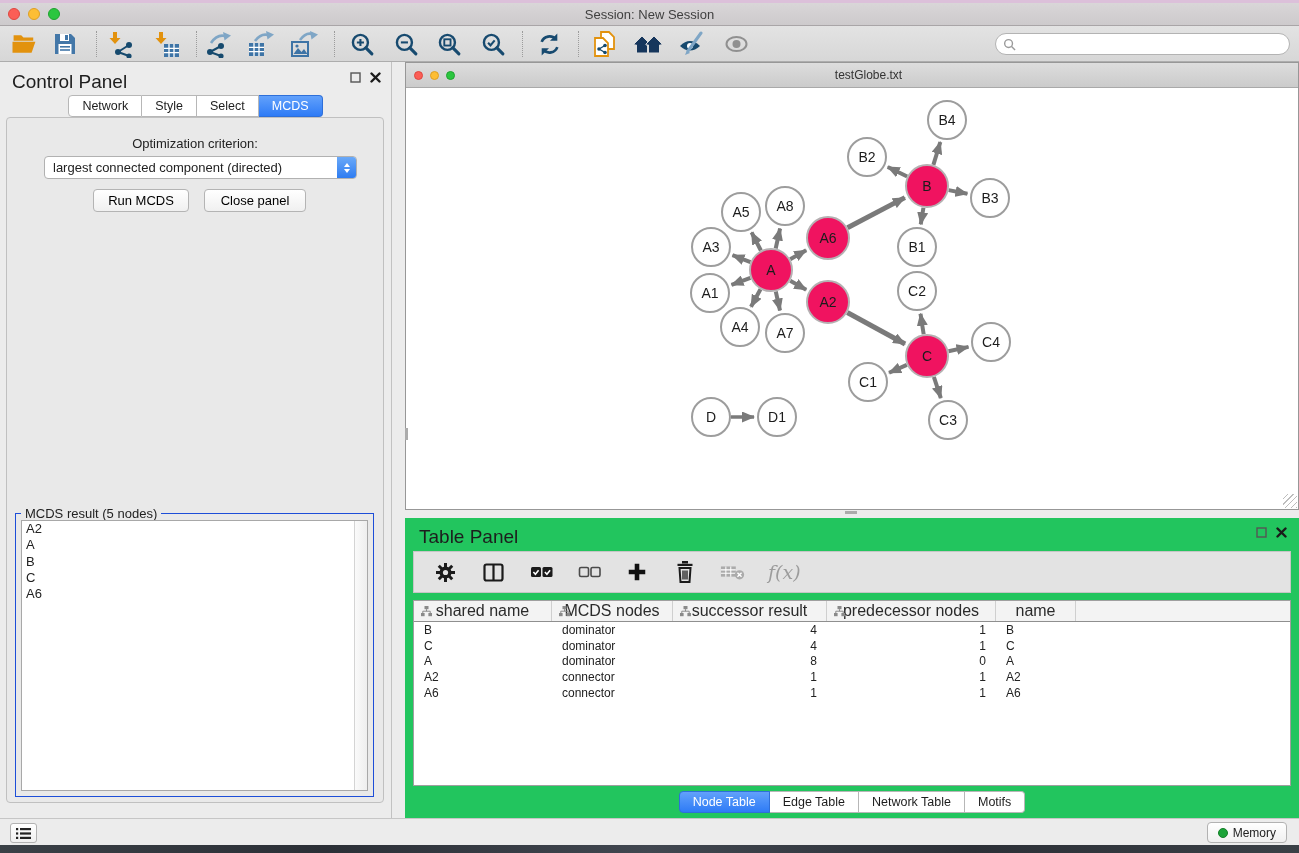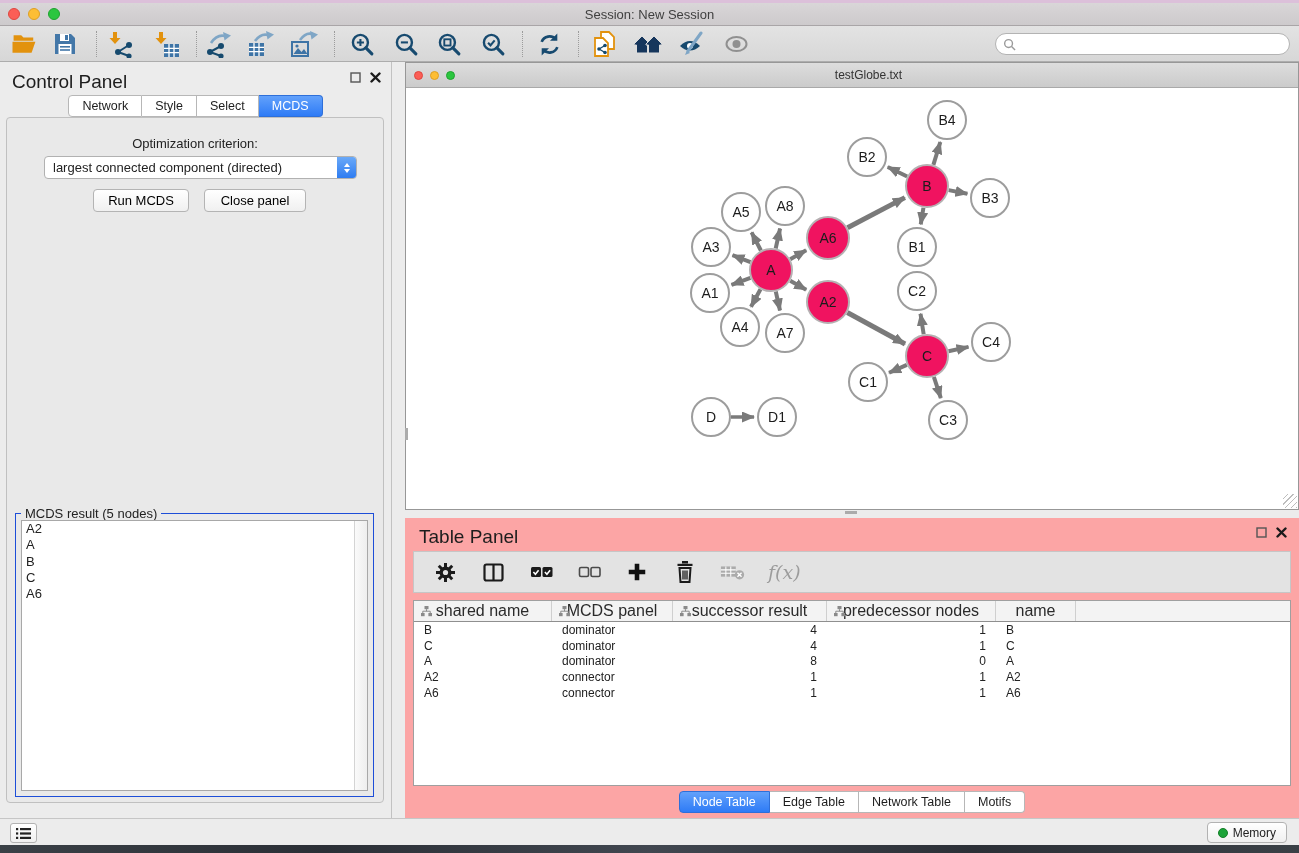--- a/index.html
+++ b/index.html
@@ -80,21 +80,21 @@
   .traffic.small { width:9px; height:9px; }
   .net-titlebar .title { position:absolute; left:0; right:0; text-align:center;
     font-size:12px; color:#333;padding-left:33px; }
   .net-canvas { position:absolute; left:0; top:25px; width:892px; height:421px; }
   .resize-grip { position:absolute; right:1px; bottom:1px; width:14px; height:14px;
     background:repeating-linear-gradient(135deg, transparent 0 3px, #bdbdbd 3px 4px); }
   .scrollmark-v { left:405px; top:428px; width:3px; height:12px; background:#ababab; }
   .scrollmark-h { left:845px; top:511px; width:12px; height:3px; background:#ababab; }
 
   
-  .table-panel { left:405px; top:518px; width:894px; height:300px; background:#fca5a5; }
+  .table-panel { left:405px; top:518px; width:894px; height:300px; background:#22c55e; }
   .tp-toolbar { position:absolute; left:8px; right:8px; top:33px; height:42px;
     background:#e3e3e3; border:1px solid #c6c6c6; display:flex; align-items:center;
     gap:22px; padding-left:18px; }
   .tp-tool { display:flex; align-items:center; justify-content:center; width:26px; height:26px; }
   .fx { font-family:"DejaVu Serif", serif; font-style:italic; font-size:19px; color:#9c9c9c; }
   .data-table { position:absolute; left:8px; right:8px; top:82px; bottom:32px;
     background:#fff; border:1px solid #9f9f9f; overflow:hidden; }
   .tab-header { display:flex; height:21px; background:#f3f3f3; border-bottom:1px solid #8f8f8f;
     font-size:16px; color:#2b2b2b; }
   .th-cell { position:relative; display:flex; align-items:center; justify-content:center;
@@ -521,21 +521,21 @@
           </svg>
           <span>shared name</span>
         </div>
         <div class="th-cell" style="width: 121px;">
           <svg class="colicon" width="11" height="11" viewBox="0 0 11 11">
             <rect x="3.5" y="0" width="4" height="3.2" fill="#8a8a8a"></rect>
             <rect x="0" y="7" width="3.6" height="3.2" fill="#8a8a8a"></rect>
             <rect x="7.4" y="7" width="3.6" height="3.2" fill="#8a8a8a"></rect>
             <path d="M5.5 3.2v2M1.8 7V5.2h7.4V7" stroke="#8a8a8a" fill="none"></path>
           </svg>
-          <span>MCDS panel</span>
+          <span>MCDS nodes</span>
         </div>
         <div class="th-cell" style="width: 154px;">
           <svg class="colicon" width="11" height="11" viewBox="0 0 11 11">
             <rect x="3.5" y="0" width="4" height="3.2" fill="#8a8a8a"></rect>
             <rect x="0" y="7" width="3.6" height="3.2" fill="#8a8a8a"></rect>
             <rect x="7.4" y="7" width="3.6" height="3.2" fill="#8a8a8a"></rect>
             <path d="M5.5 3.2v2M1.8 7V5.2h7.4V7" stroke="#8a8a8a" fill="none"></path>
           </svg>
           <span>successor result</span>
         </div>

